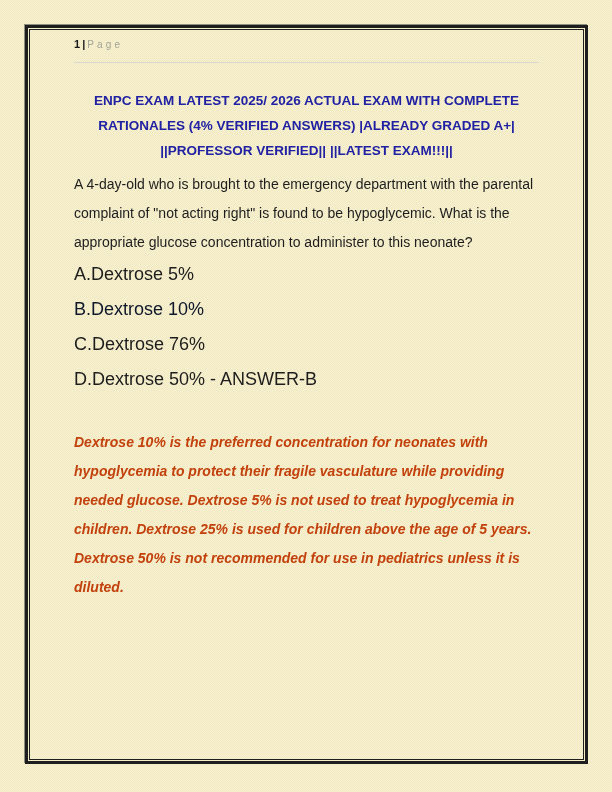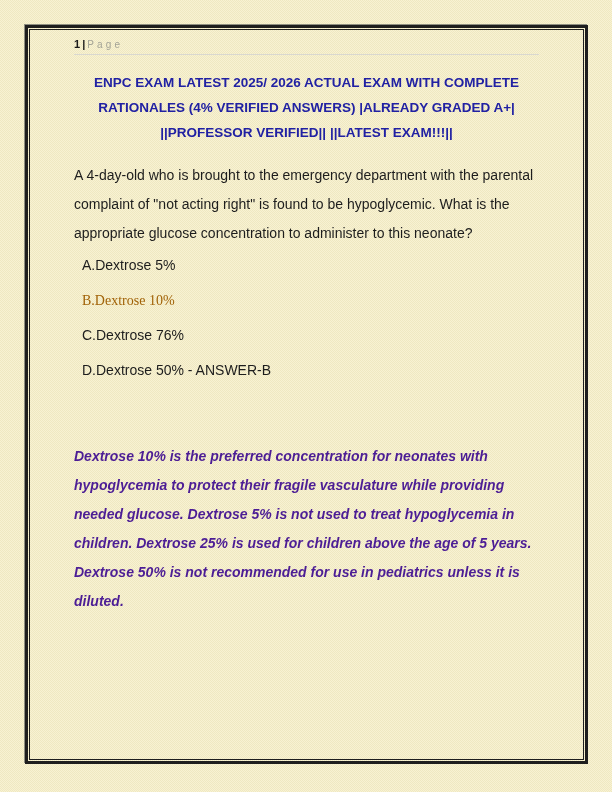--- a/index.html
+++ b/index.html
@@ -29,72 +29,71 @@
   .sheet-inner {
     position: absolute;
     inset: 1px;
     border: 1px solid #1e1e1e;
     padding: 8px 44px 0 44px;
     box-sizing: border-box;
   }
   .page-header {
     font-size: 11px;
     color: #1a1a1a;
-    padding-bottom: 4px;
+    padding-bottom: 12px;
     border-bottom: 1px solid #d9d8d0;
     white-space: nowrap;
   }
   .page-header .page-num {
     font-weight: bold;
     color: #1a1a1a;
   }
   .page-header .pipe {
     font-weight: bold;
     color: #1a1a1a;
     margin: 0 2px;
   }
   .page-header .page-word {
     color: #a3a396;
     letter-spacing: 0.32em;
     font-size: 10px;
   }
   .doc-title {
-    margin-top: 15px;
+    margin-top: 25px;
     text-align: center;
     font-weight: bold;
     font-size: 13.5px;
     line-height: 25px;
     color: #2121a3;
   }
   .question {
-    margin-top: 16px;
+    margin-top: 7px;
     font-size: 14px;
     line-height: 29px;
     color: #1d1d1d;
   }
   .options {
     margin-top: 3px;
   }
   .option {
-    font-size: 14px;
+    font-size: 18px;
     line-height: 29px;
-    margin: 0 0 6px 8px;
+    margin: 0 0 6px 0;
     color: #1d1d1d;
   }
   .option.correct {
-    color: #a16207;
-    font-family: Liberation Serif, serif;
+    color: #0f172a;
   }
   .rationale {
-    margin-top: 57px;
+    margin-top: 34px;
     font-size: 14px;
     line-height: 29px;
     font-weight: bold;
     font-style: italic;
-    color: #4c1d95;
+    color: #c2410c;
   }
 </style>
 </head>
 <body>
 
 <div class="sheet">
   <div class="sheet-inner">
 
     <div class="page-header">
       <span class="page-num">1</span><span class="pipe">|</span><span class="page-word">Page</span>

